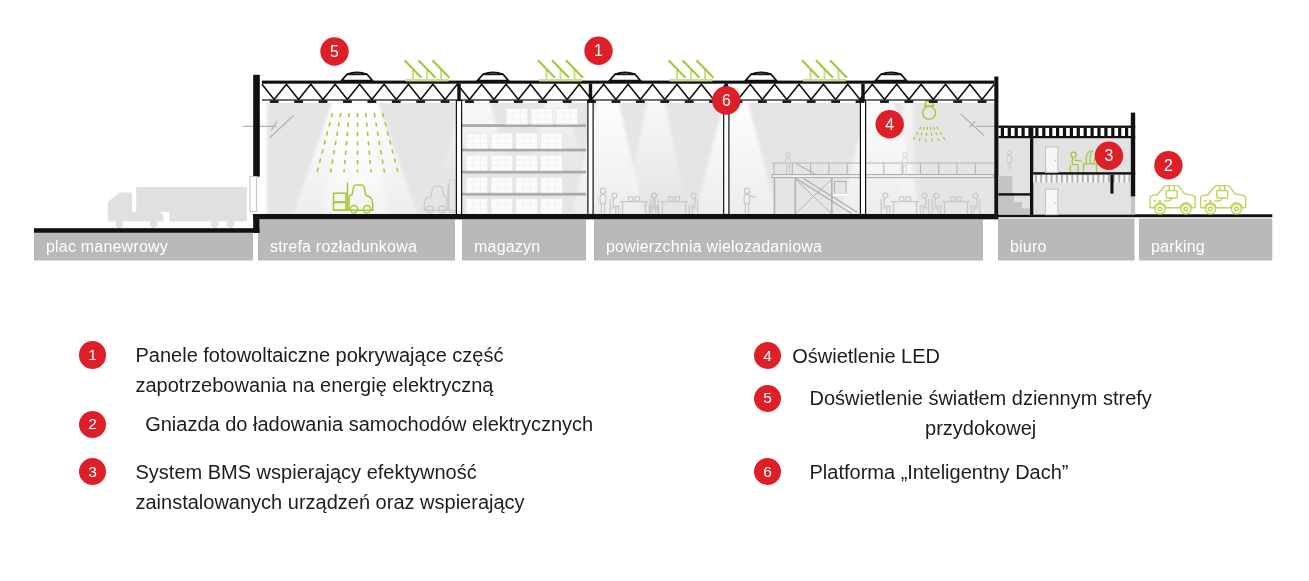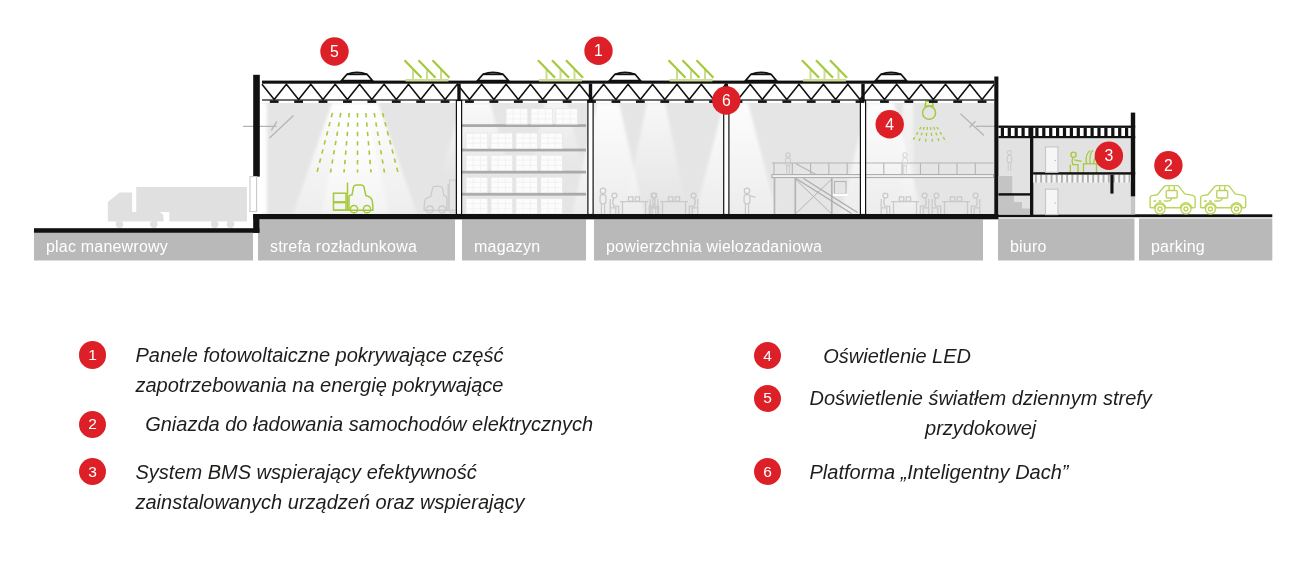--- a/index.html
+++ b/index.html
@@ -8,21 +8,21 @@
   #stage{position:absolute;left:0;top:0;width:1309px;height:581px;}
   svg text{font-family:"Liberation Sans",sans-serif;}
   .zone-label{fill:#fff;font-size:16px;letter-spacing:.2px;}
   .marker-num{fill:#fff;font-size:15.8px;text-anchor:middle;}
   
   .legend-item{position:absolute;display:flex;align-items:flex-start;}
   .legend-badge{width:27.5px;height:27.5px;border-radius:50%;background:var(--red,#e30613);
       color:#fff;font-size:15.5px;display:flex;align-items:center;justify-content:center;
       flex:0 0 auto;margin-top:1.2px;}
   .legend-text{font-size:20px;line-height:30px;letter-spacing:0px;color:#1d1d1b;}
-  .legend-item .legend-text{margin-left:0;font-style:italic;}
+  .legend-item .legend-text{margin-left:0;}
 </style>
 </head>
 <body>
 
 <div id="stage">
 <svg id="diagram" width="1309" height="300" viewBox="0 0 1309 300" style="position:absolute;left:0;top:0">
   <defs>
     <linearGradient id="coneG" x1="0" y1="0" x2="0" y2="1">
       <stop offset="0" stop-color="#ffffff" stop-opacity="0.97"></stop>
       <stop offset="1" stop-color="#ffffff" stop-opacity="0.32"></stop>
@@ -455,39 +455,39 @@
           <text x="1168.4" y="170.70000000000002" class="marker-num">2</text>
         </g>
       </g>
 </svg>
 
 <div id="legend">
       <div class="legend-item" style="left: 78.7px; top: 340.3px;">
         <div class="legend-badge">1</div>
         <div class="legend-text" style="margin-left: 29.3px;">
           <div>Panele fotowoltaiczne pokrywające część</div>
-          <div>zapotrzebowania na energię pokrywające</div>
+          <div>zapotrzebowania na energię elektryczną</div>
         </div>
       </div>
       <div class="legend-item" style="left: 78.7px; top: 409.4px;">
         <div class="legend-badge">2</div>
         <div class="legend-text" style="margin-left: 39px;">
           <div>Gniazda do ładowania samochodów elektrycznych</div>
         </div>
       </div>
       <div class="legend-item" style="left: 78.7px; top: 456.7px;">
         <div class="legend-badge">3</div>
         <div class="legend-text" style="margin-left: 29.3px;">
           <div>System BMS wspierający efektywność</div>
           <div>zainstalowanych urządzeń oraz wspierający</div>
         </div>
       </div>
       <div class="legend-item" style="left: 753.7px; top: 340.7px;">
         <div class="legend-badge">4</div>
-        <div class="legend-text" style="margin-left: 42px;">
+        <div class="legend-text" style="margin-left: 11px;">
           <div>Oświetlenie LED</div>
         </div>
       </div>
       <div class="legend-item" style="left: 753.7px; top: 383.4px;">
         <div class="legend-badge">5</div>
         <div class="legend-text" style="margin-left: 28.3px; text-align: center;">
           <div>Doświetlenie światłem dziennym strefy</div>
           <div>przydokowej</div>
         </div>
       </div>

